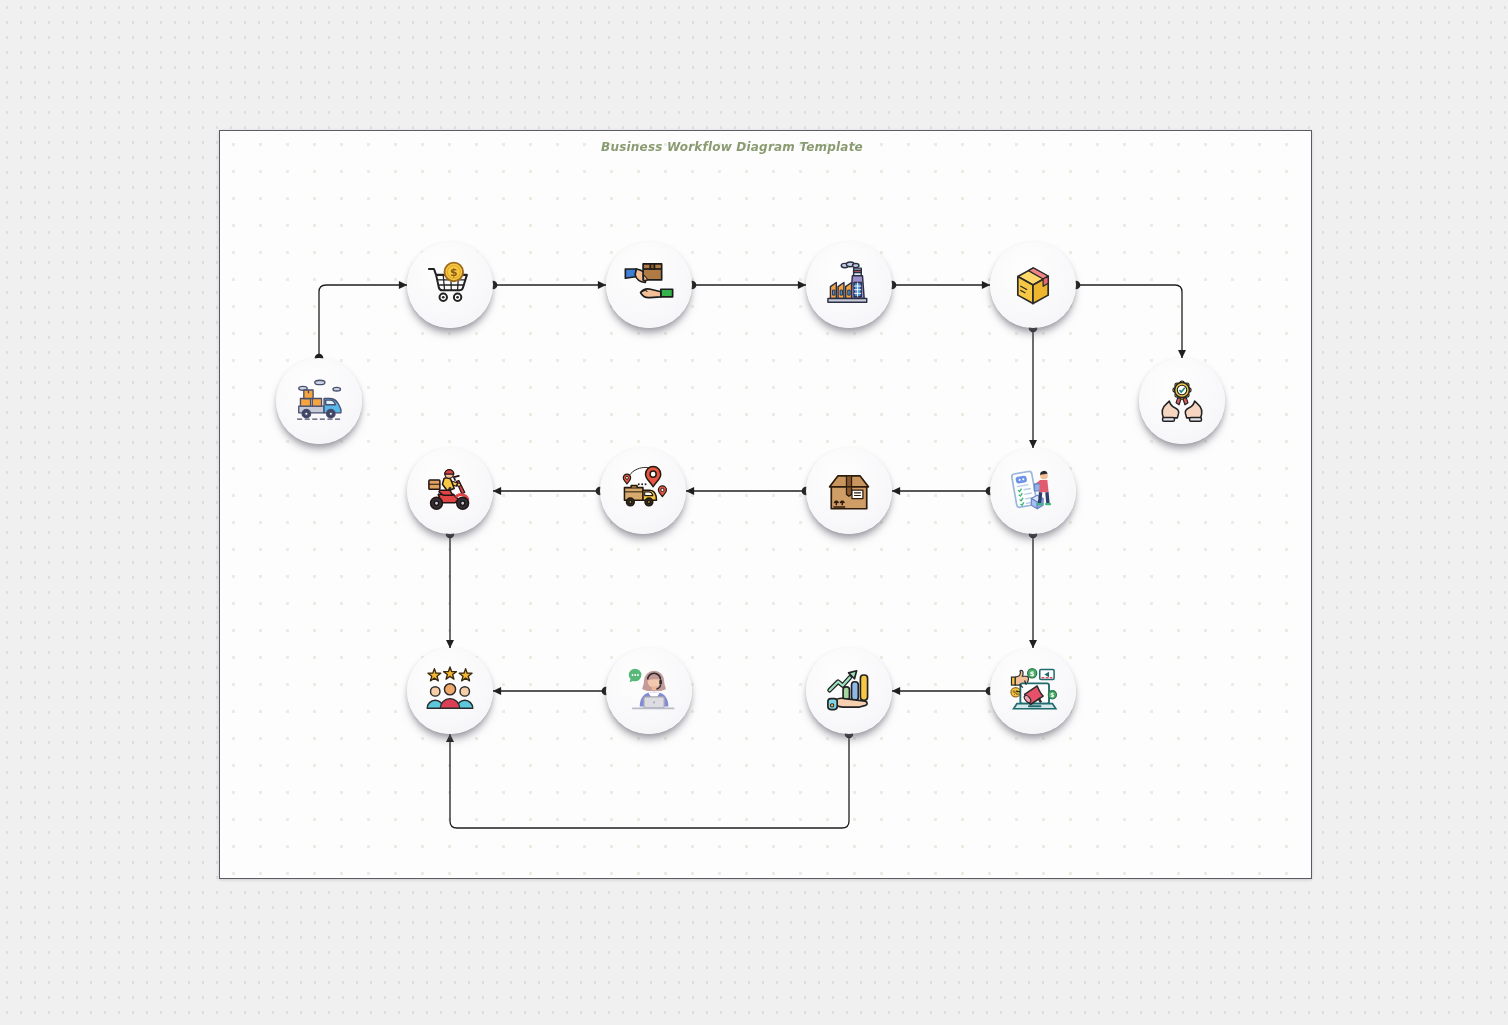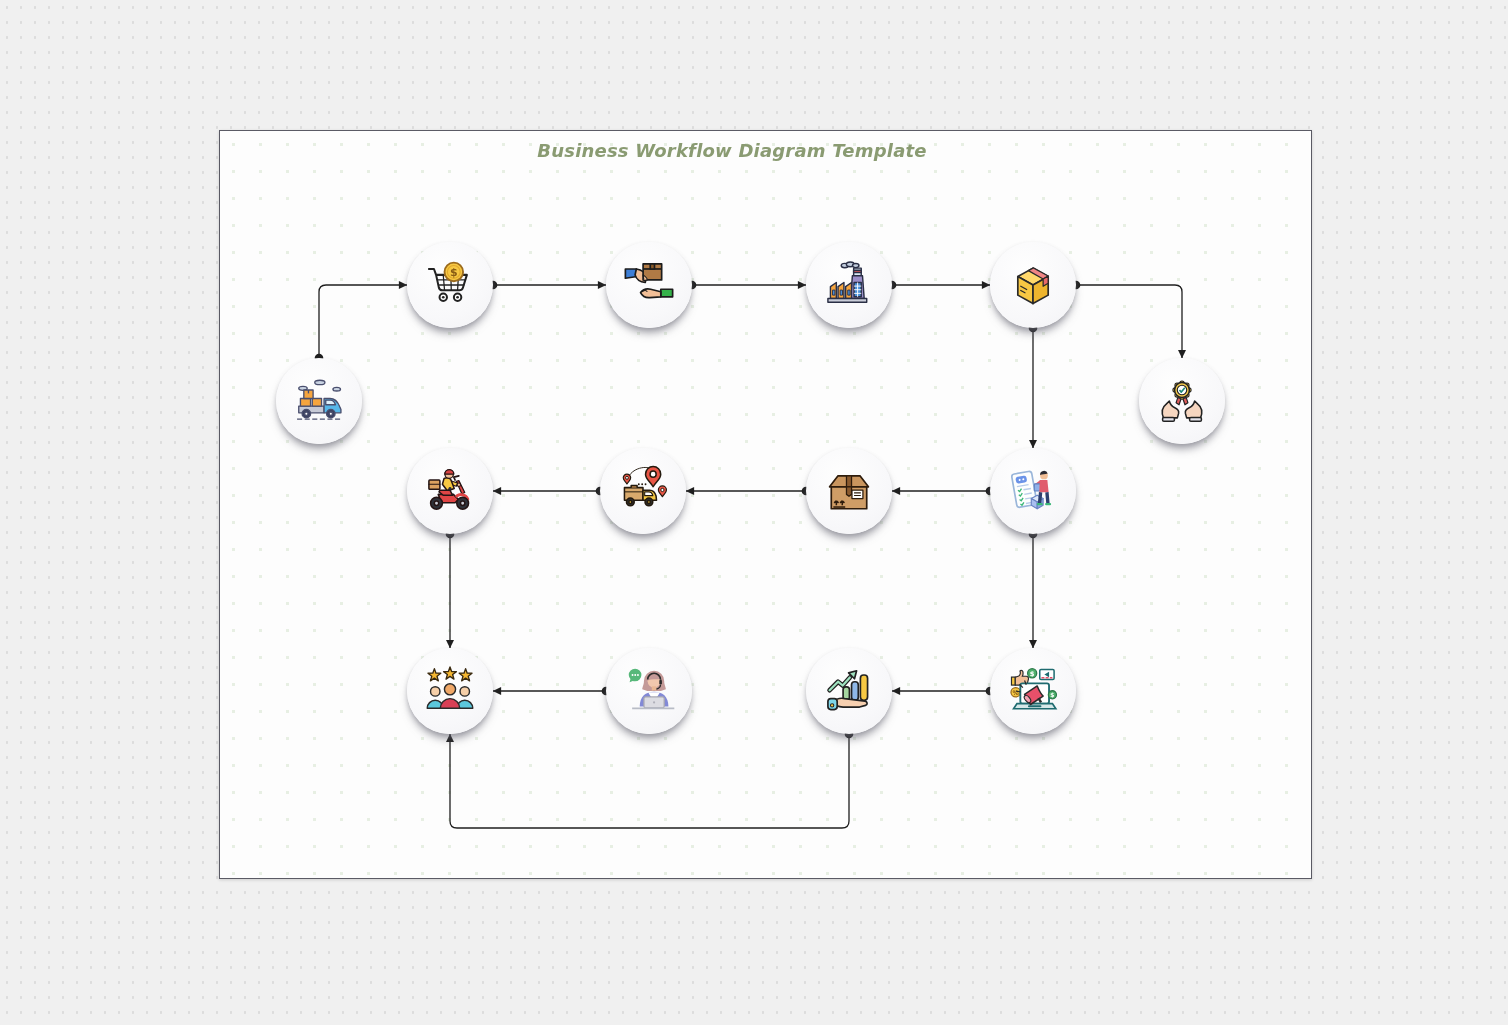--- a/index.html
+++ b/index.html
@@ -18,21 +18,21 @@
   .canvas{
     position:absolute; left:219px; top:130px; width:1093px; height:749px;
     background-color:var(--canvas-bg);
     background-image:radial-gradient(circle,#e7efe3 1.6px,transparent 1.9px);
     background-size:27px 27px;
     border:1.5px solid var(--canvas-border);
     box-shadow:0 1px 3px rgba(0,0,0,.15);
   }
   .diagram-title{
     position:absolute; left:512px; top:9px; transform:translateX(-50%);
-    font-size:18px; font-weight:bold; font-style:italic;
+    font-size:12px; font-weight:bold; font-style:italic;
     color:var(--title-color); white-space:nowrap; letter-spacing:.2px;
   }
   #edge-layer{position:absolute;left:0;top:0;width:1093px;height:749px;}
   #edge-layer path.edge{fill:none;stroke:var(--edge-color);stroke-width:1.3px;}
   #edge-layer marker *{fill:var(--edge-color);}
   .node{
     position:absolute; width:86px; height:86px; border-radius:50%;
     background:radial-gradient(circle at 40% 32%,#fefefe 0%,#f8f8fa 62%,#f2f2f5 100%);
     box-shadow:0 7px 9px -2px rgba(95,95,108,.55), 0 2px 4px rgba(120,120,130,.25);
     display:flex; align-items:center; justify-content:center;

